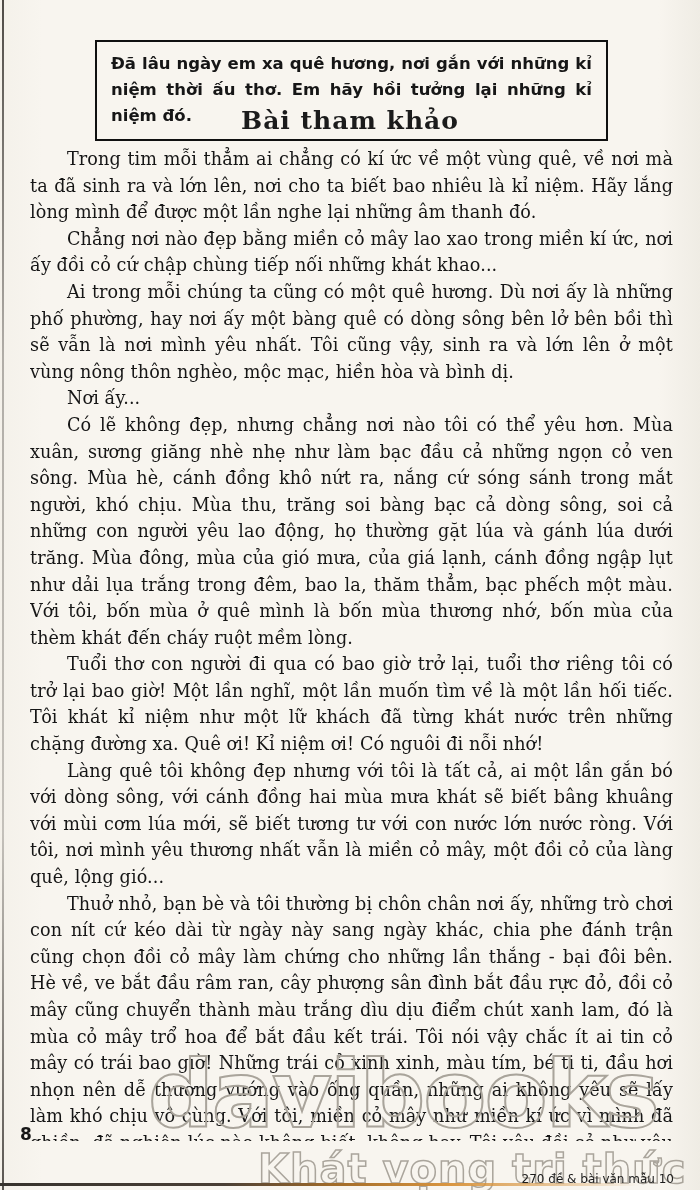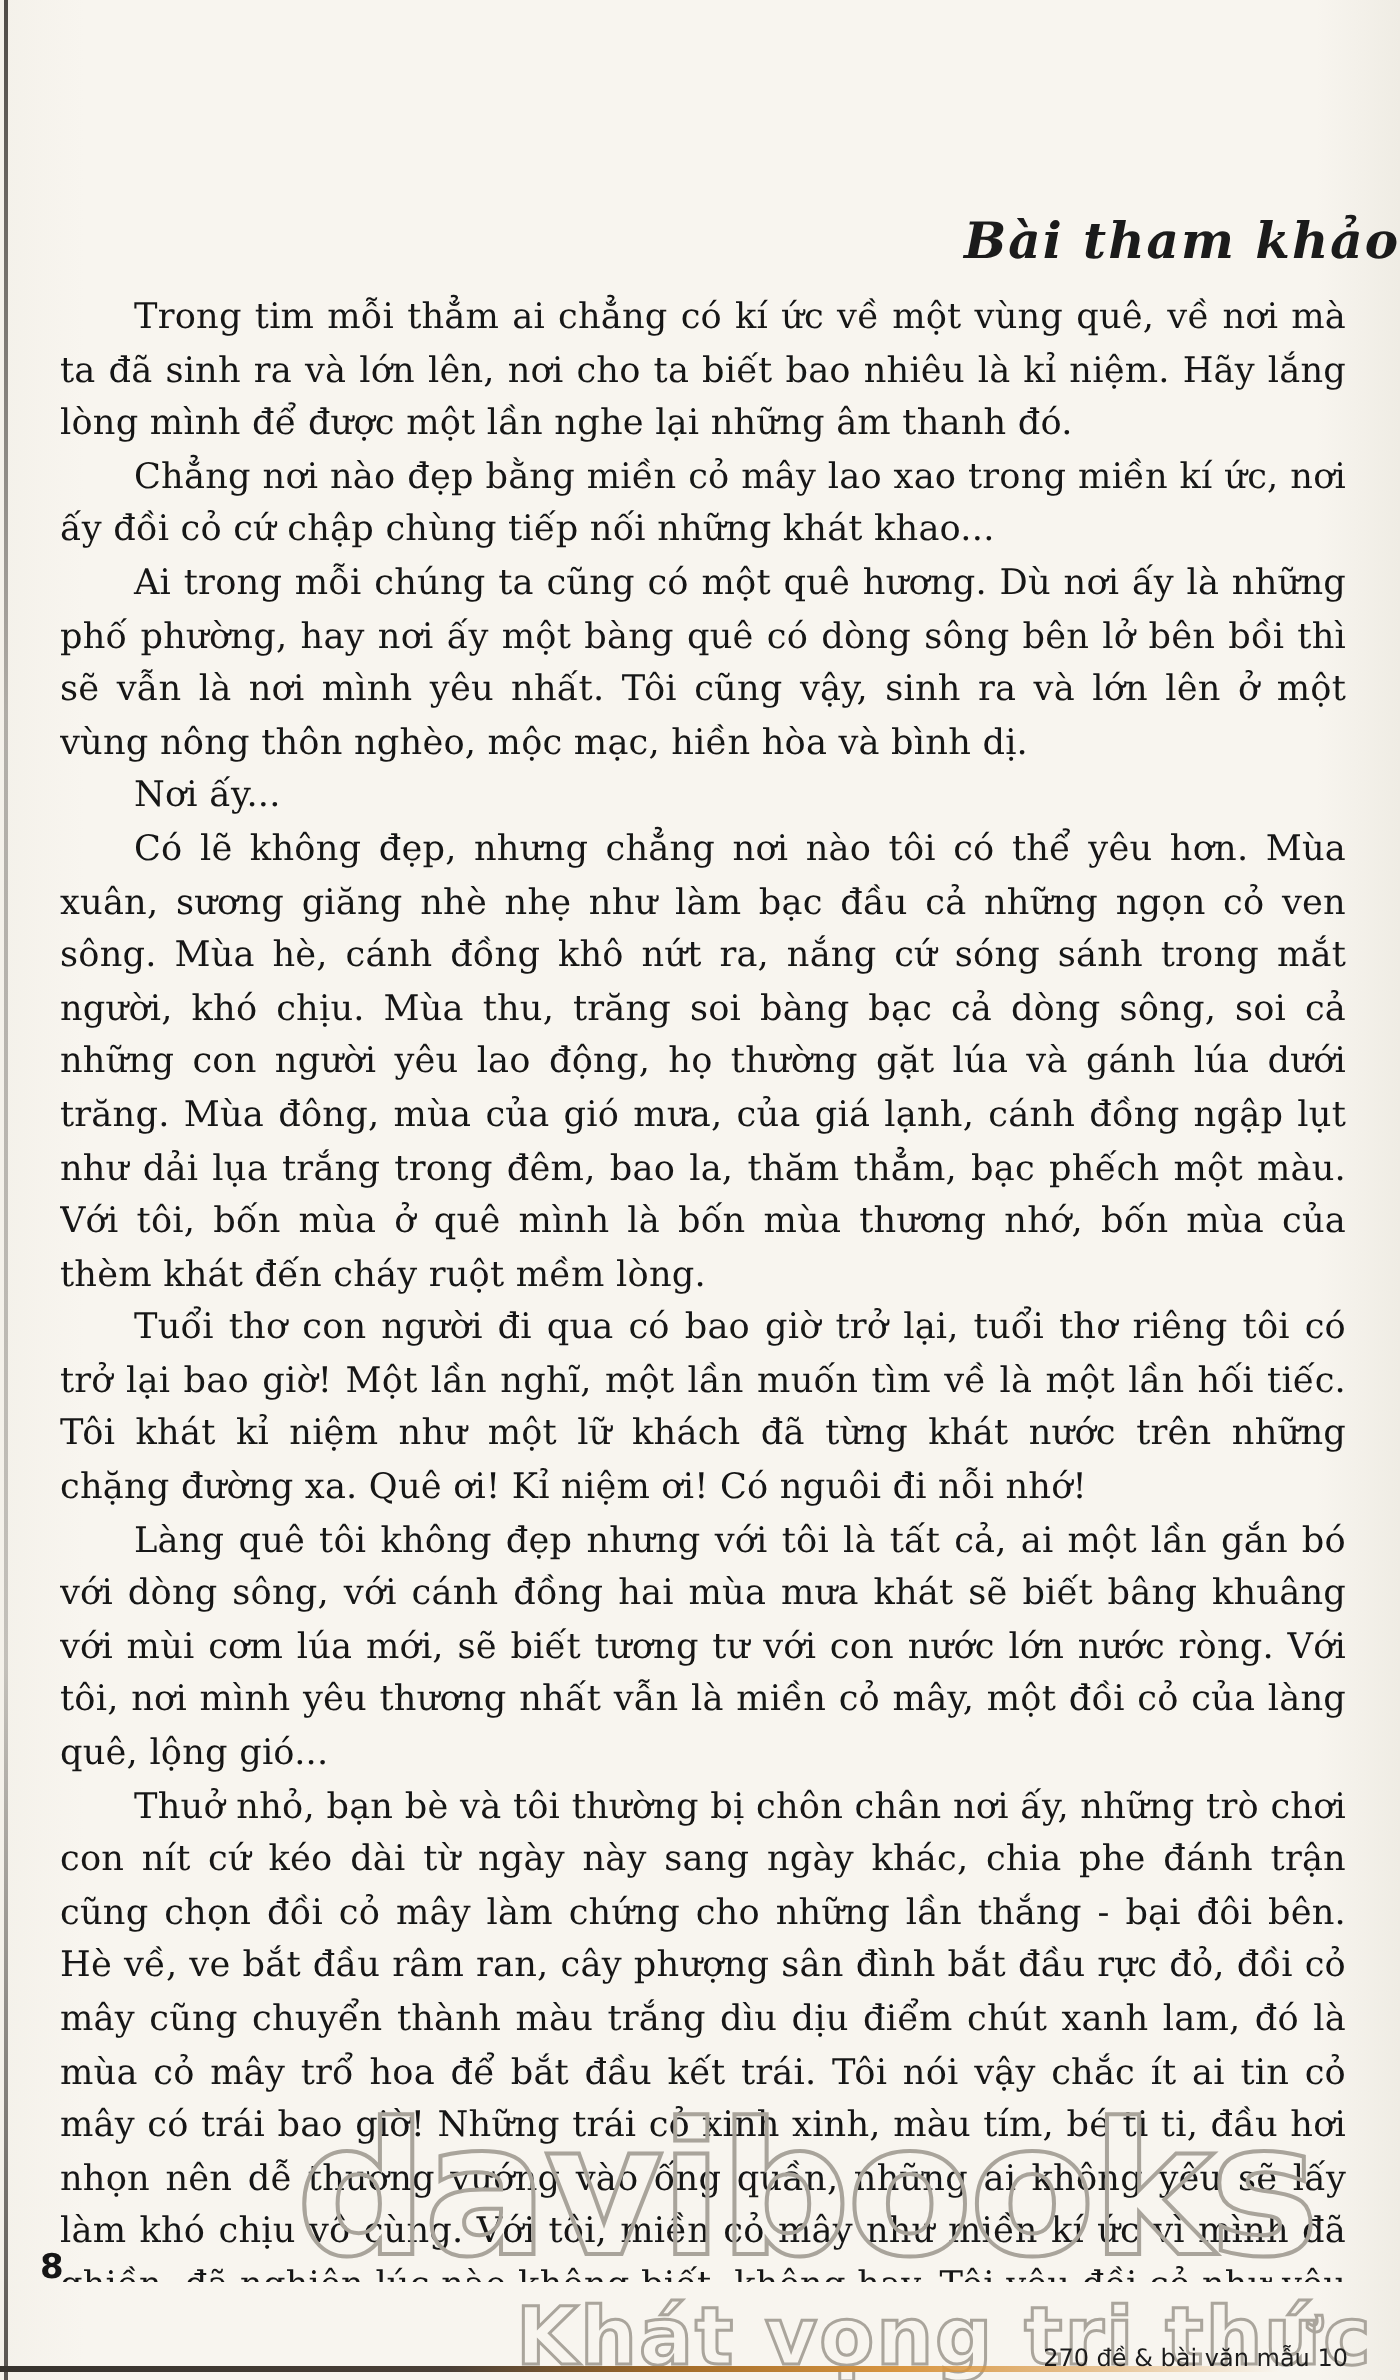--- a/index.html
+++ b/index.html
@@ -27,23 +27,23 @@
     box-sizing:border-box;
     padding:9px 14px 10px 14px;
     font-family:"DejaVu Sans", sans-serif;
     font-weight:bold;
     font-size:16.5px;line-height:26px;
     text-align:justify;
   }
   
   .section-heading{
     position:absolute;left:0;top:106px;width:700px;
-    text-align:right;
+    text-align:center;
     font-family:"DejaVu Serif", serif;
-    font-style:italic;font-weight:bold;
+    font-weight:bold;
     font-size:25px;letter-spacing:1px;
     color:#1b1b1b;
   }
   
   .body-text{
     position:absolute;left:30px;top:146px;width:643px;height:995px;
     overflow:hidden;
   }
   .body-text p{
     margin:0;
@@ -83,20 +83,23 @@
     pointer-events:none;
   }
 </style>
 </head>
 <body>
 
 <div id="page">
 
   <div class="edge-left"></div>
 
+  <div class="prompt-box">
+    <span>Đã lâu ngày em xa quê hương, nơi gắn với những kỉ niệm thời ấu thơ. Em hãy hồi tưởng lại những kỉ niệm đó.</span>
+  </div>
 
   <div class="section-heading">Bài tham khảo</div>
 
   <div class="body-text" id="paragraphs">
       <p>Trong tim mỗi thẳm ai chẳng có kí ức về một vùng quê, về nơi mà ta đã sinh ra và lớn lên, nơi cho ta biết bao nhiêu là kỉ niệm. Hãy lắng lòng mình để được một lần nghe lại những âm thanh đó.</p>
       <p>Chẳng nơi nào đẹp bằng miền cỏ mây lao xao trong miền kí ức, nơi ấy đồi cỏ cứ chập chùng tiếp nối những khát khao...</p>
       <p>Ai trong mỗi chúng ta cũng có một quê hương. Dù nơi ấy là những phố phường, hay nơi ấy một bàng quê có dòng sông bên lở bên bồi thì sẽ vẫn là nơi mình yêu nhất. Tôi cũng vậy, sinh ra và lớn lên ở một vùng nông thôn nghèo, mộc mạc, hiền hòa và bình dị.</p>
       <p>Nơi ấy...</p>
       <p>Có lẽ không đẹp, nhưng chẳng nơi nào tôi có thể yêu hơn. Mùa xuân, sương giăng nhè nhẹ như làm bạc đầu cả những ngọn cỏ ven sông. Mùa hè, cánh đồng khô nứt ra, nắng cứ sóng sánh trong mắt người, khó chịu. Mùa thu, trăng soi bàng bạc cả dòng sông, soi cả những con người yêu lao động, họ thường gặt lúa và gánh lúa dưới trăng. Mùa đông, mùa của gió mưa, của giá lạnh, cánh đồng ngập lụt như dải lụa trắng trong đêm, bao la, thăm thẳm, bạc phếch một màu. Với tôi, bốn mùa ở quê mình là bốn mùa thương nhớ, bốn mùa của thèm khát đến cháy ruột mềm lòng.</p>
       <p>Tuổi thơ con người đi qua có bao giờ trở lại, tuổi thơ riêng tôi có trở lại bao giờ! Một lần nghĩ, một lần muốn tìm về là một lần hối tiếc. Tôi khát kỉ niệm như một lữ khách đã từng khát nước trên những chặng đường xa. Quê ơi! Kỉ niệm ơi! Có nguôi đi nỗi nhớ!</p>

